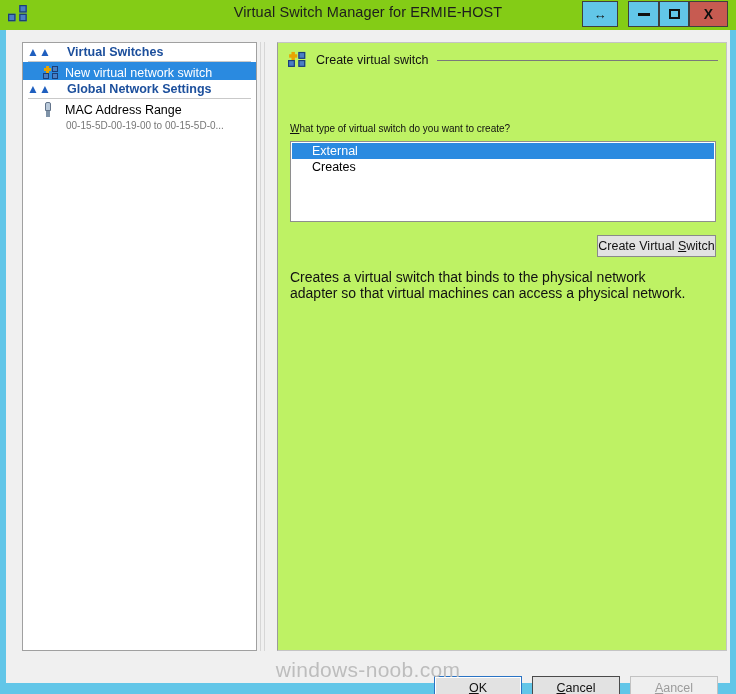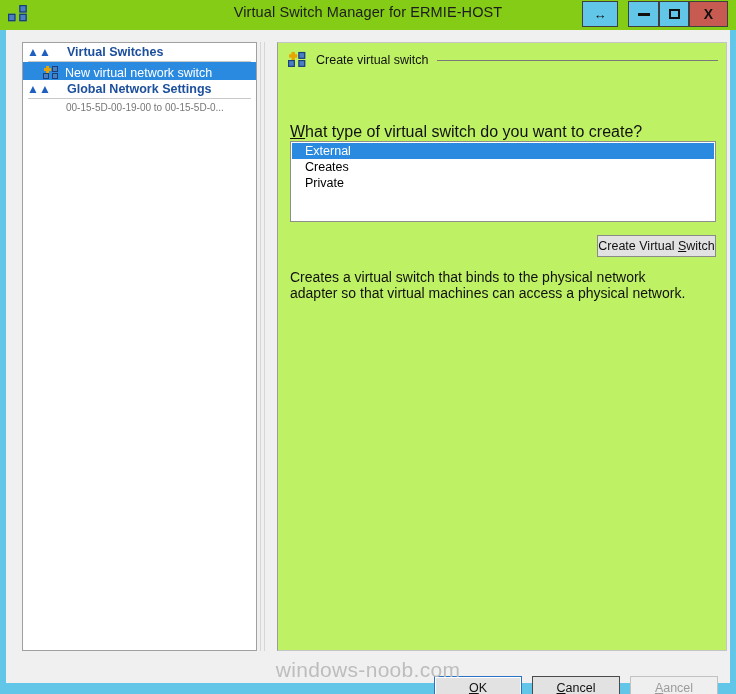--- a/index.html
+++ b/index.html
@@ -220,41 +220,41 @@
     flex: 1;
     height: 1px;
     background: #7a7a7a;
     margin-left: 8px;
     margin-right: 2px;
   }
 
   #question {
     position: absolute;
     left: 12px; top: 80px;
-    font-size: 16px;
+    font-size: 10px;
     color: #111;
     white-space: nowrap;
   }
   .accel { text-decoration: underline; }
 
   #switch-list {
     position: absolute;
     left: 12px; top: 98px;
     width: 426px;
     height: 81px;
     background: #ffffff;
     border: 1px solid #8e8e8e;
     box-sizing: border-box;
     overflow: hidden;
     padding: 1px;
   }
   .list-opt {
     height: 16px;
     line-height: 16px;
-    padding-left: 13px;
+    padding-left: 20px;
     font-size: 12.5px;
     color: #000;
     white-space: nowrap;
   }
   .list-opt.selected {
     background: #2a8ae0;
     color: #ffffff;
   }
 
   #create-switch-btn {
@@ -376,20 +376,29 @@
         </span>
         <span>New virtual network switch</span>
       </div>
 
       <div class="tree-group">
         <span class="chev">▲▲</span>
         <span class="glabel">Global Network Settings</span>
       </div>
       <div class="group-rule"></div>
 
+      <div class="tree-item">
+        <span class="it-icon">
+          <span class="mac-icon">
+              <b></b>
+              <s></s>
+            </span>
+        </span>
+        <span>MAC Address Range</span>
+      </div>
       <div class="tree-sub">00-15-5D-00-19-00 to 00-15-5D-0...</div>
 
     </div>
 
     <div id="splitter"></div>
 
     <div id="content">
 
       <div id="section-head">
         <span class="sw-icon">
@@ -402,21 +411,20 @@
         <span id="section-line"></span>
       </div>
 
       <div id="question">
         <span class="accel">W</span><span>hat type of virtual switch do you want to create?</span>
       </div>
 
       <div id="switch-list">
         <div class="list-opt selected">External</div>
         <div class="list-opt">Creates</div>
-        <div class="list-opt">Private</div>
       </div>
 
       <button id="create-switch-btn"><span>Create Virtual </span><span class="accel">S</span><span>witch</span></button>
 
       <div id="description">Creates a virtual switch that binds to the physical network adapter so that virtual machines can access a physical network.</div>
 
     </div>
 
     <button class="dlg-btn" id="btn-ok"><span class="accel">O</span><span>K</span></button>
 

